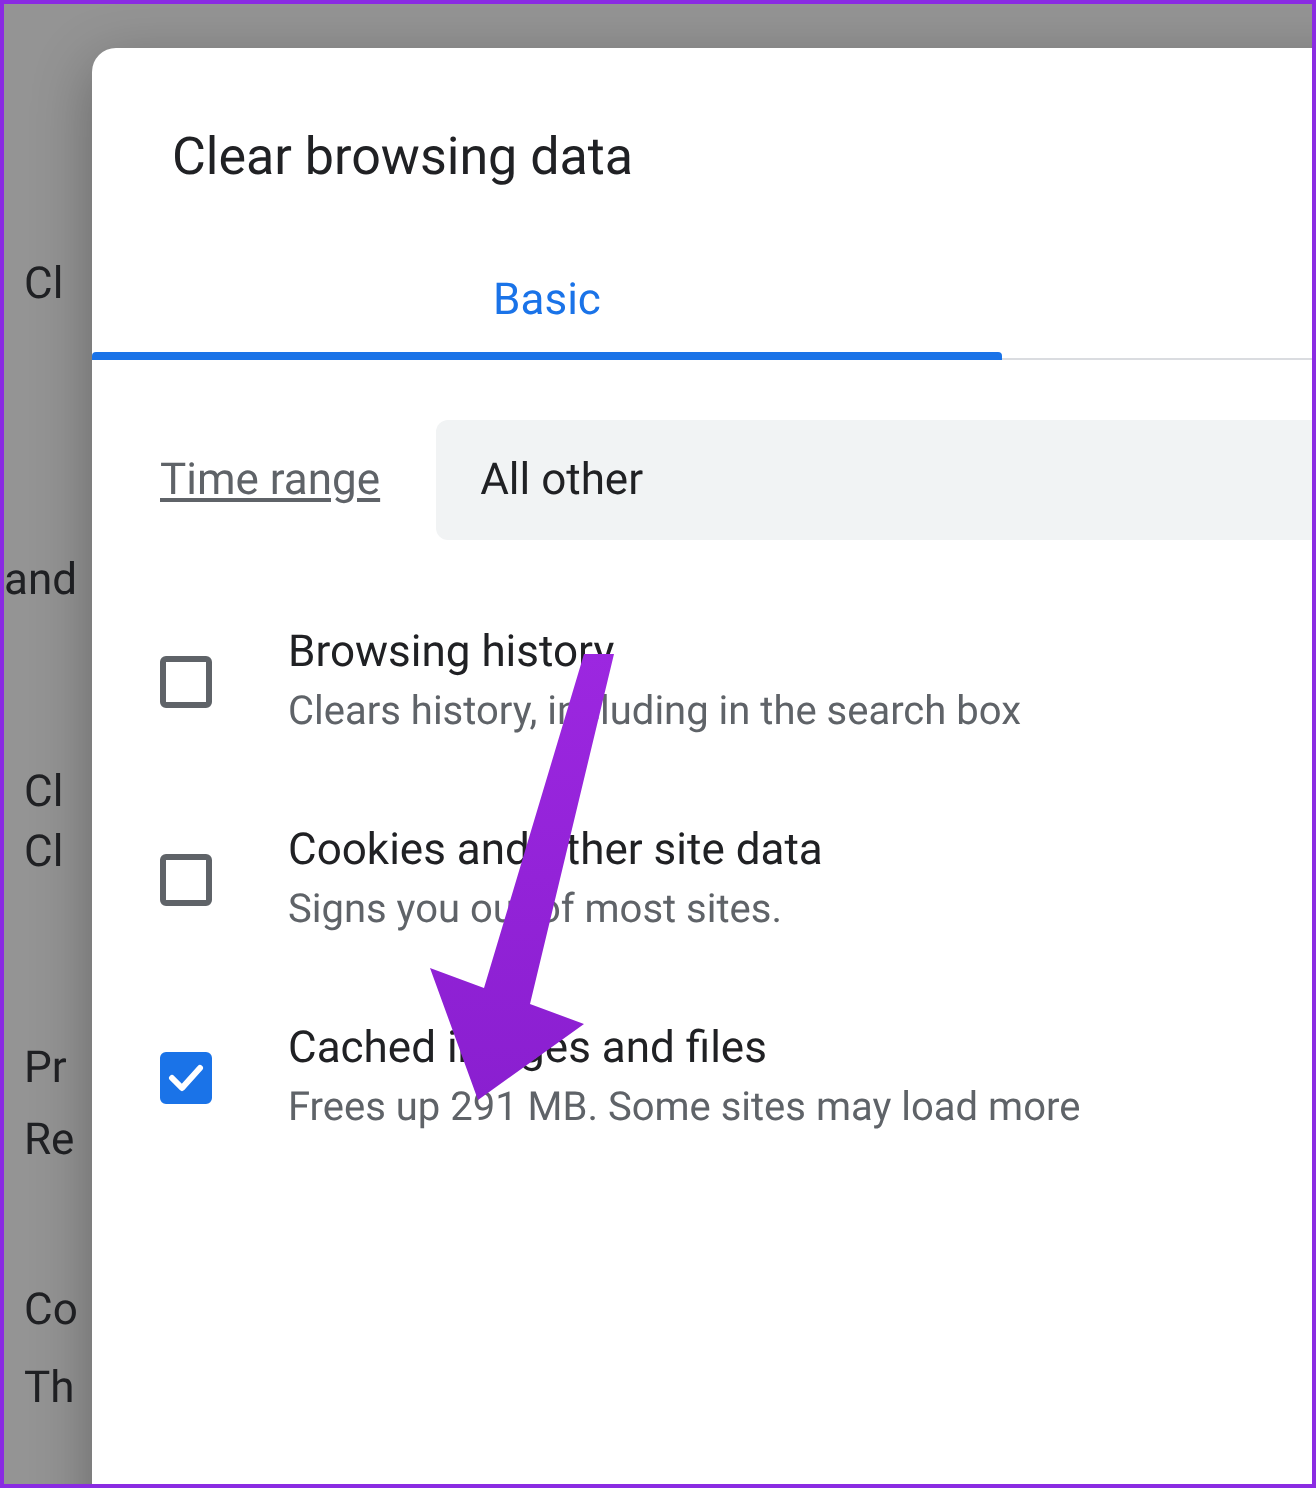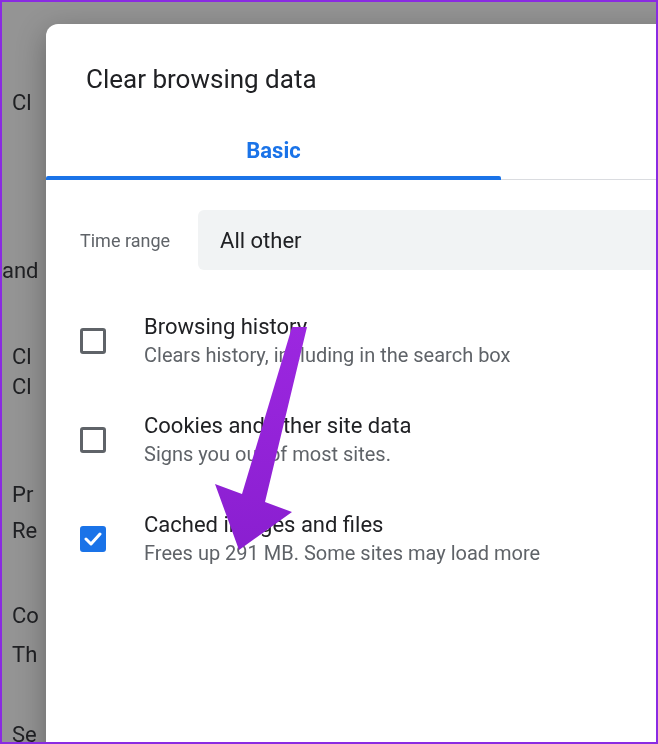--- a/index.html
+++ b/index.html
@@ -7,21 +7,21 @@
   body {
     font-family: Roboto, "Segoe UI", Arial, sans-serif;
     background: #fff;
     position: relative;
     border: 2px solid #8a2be2;
   }
   .backdrop {
     position: absolute; inset: 0;
     background: rgba(60,60,60,0.55);
   }
-  .bg-label { position: absolute; left: 10px; color: #202124; font-size: 22px; white-space: nowrap; }
+  .bg-label { position: absolute; left: 10px; color: #202124; font-size: 22px; white-space: nowrap; margin-top: 40px; }
   .dialog {
     position: absolute;
     left: 44px; top: 22px;
     width: 700px; height: 800px;
     background: #fff;
     border-radius: 12px;
     box-shadow: 0 8px 30px rgba(0,0,0,0.3);
     display: flex; flex-direction: column;
     overflow: hidden;
   }
@@ -34,41 +34,42 @@
   .tabs {
     display: flex;
     border-bottom: 1px solid #dadce0;
   }
   .tab {
     flex: 0 0 auto;
     width: 455px;
     text-align: center;
     padding: 14px 0 16px 0;
     font-size: 22px;
-    font-weight: 700;
+    font-weight: 400;
     color: #1a73e8;
     position: relative;
     cursor: pointer;
   }
   .tab.active::after {
     content: "";
     position: absolute;
     left: 0; right: 0; bottom: -1px;
     height: 4px;
     background: #1a73e8;
     border-radius: 2px 2px 0 0;
   }
   .time-range-row {
     display: flex; align-items: center;
     padding: 30px 34px 24px 34px;
     gap: 28px;
   }
   .tr-label {
-    font-size: 18px;
+    font-size: 22px;
     color: #5f6368;
+    text-decoration: underline;
   }
   .select {
     flex: 1;
     background: #f1f3f4;
     border-radius: 6px;
     height: 60px;
     display: flex; align-items: center;
     padding: 0 22px;
     color: #202124;
     font-size: 22px;
@@ -115,21 +116,21 @@
     position: absolute;
     pointer-events: none;
     z-index: 50;
   }
 </style>
 </head>
 <body>
 
 <div class="backdrop"></div>
 <span class="bg-label" style="top:88px">Cl</span>
-<span class="bg-label" style="top:256px; left:0px">and</span>
+<span class="bg-label" style="top:236px; left:0px">and</span>
 <span class="bg-label" style="top:342px">Cl</span>
 <span class="bg-label" style="top:372px">Cl</span>
 <span class="bg-label" style="top:480px">Pr</span>
 <span class="bg-label" style="top:516px">Re</span>
 <span class="bg-label" style="top:601px">Co</span>
 <span class="bg-label" style="top:640px">Th</span>
 <span class="bg-label" style="top:720px">Se</span>
 
 <div class="dialog">
   <div class="dialog-title">Clear browsing data</div>

